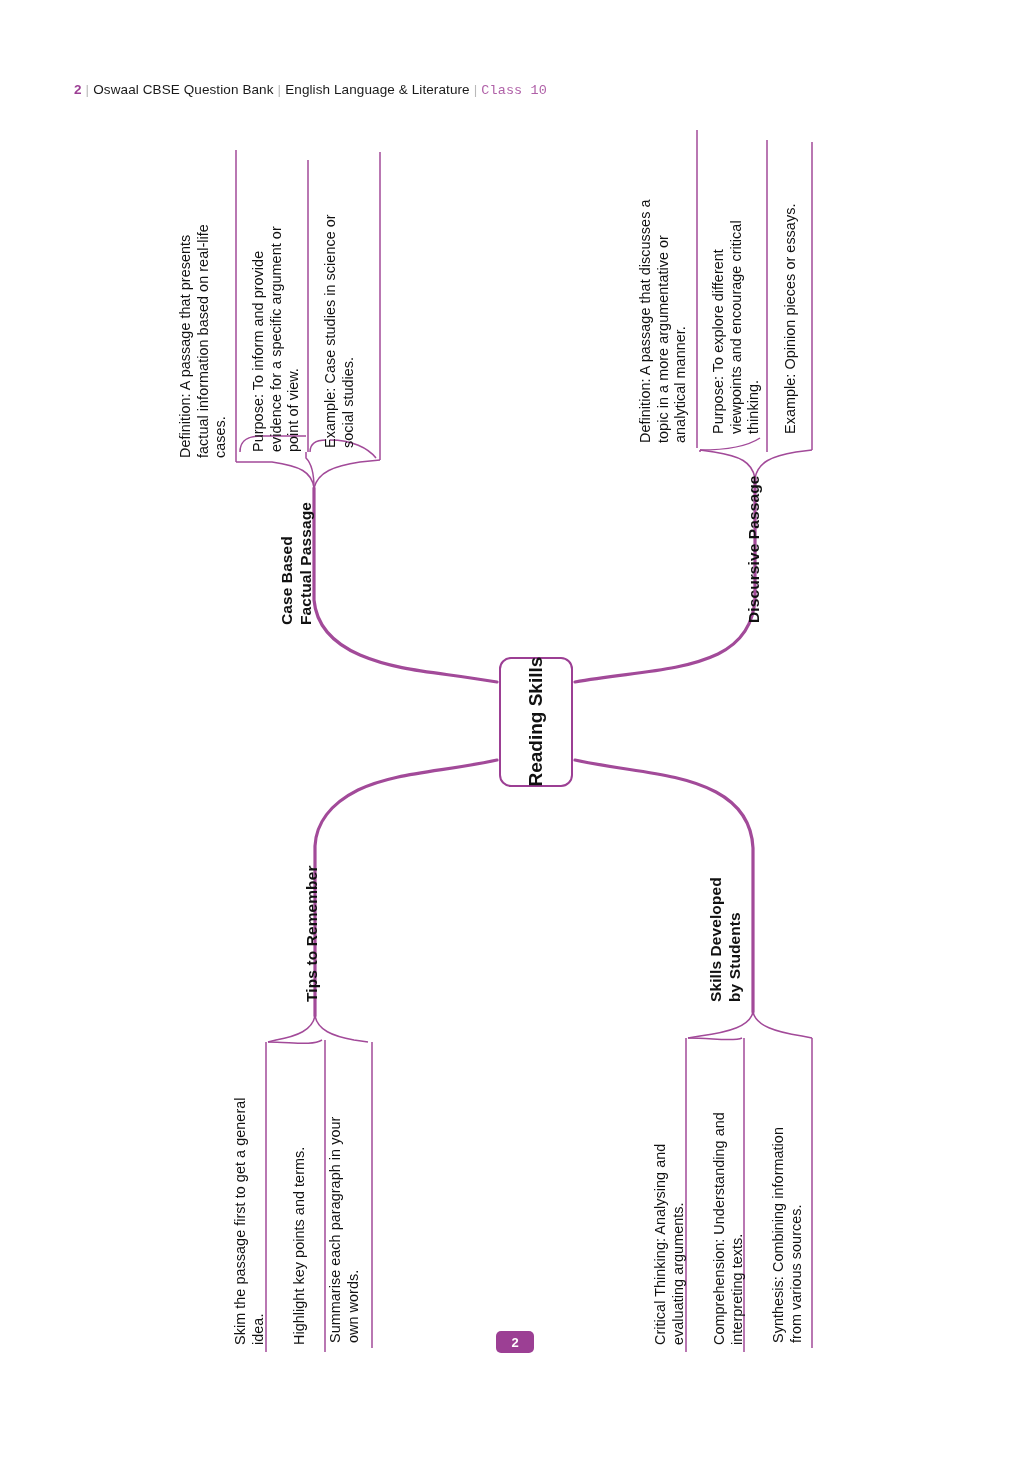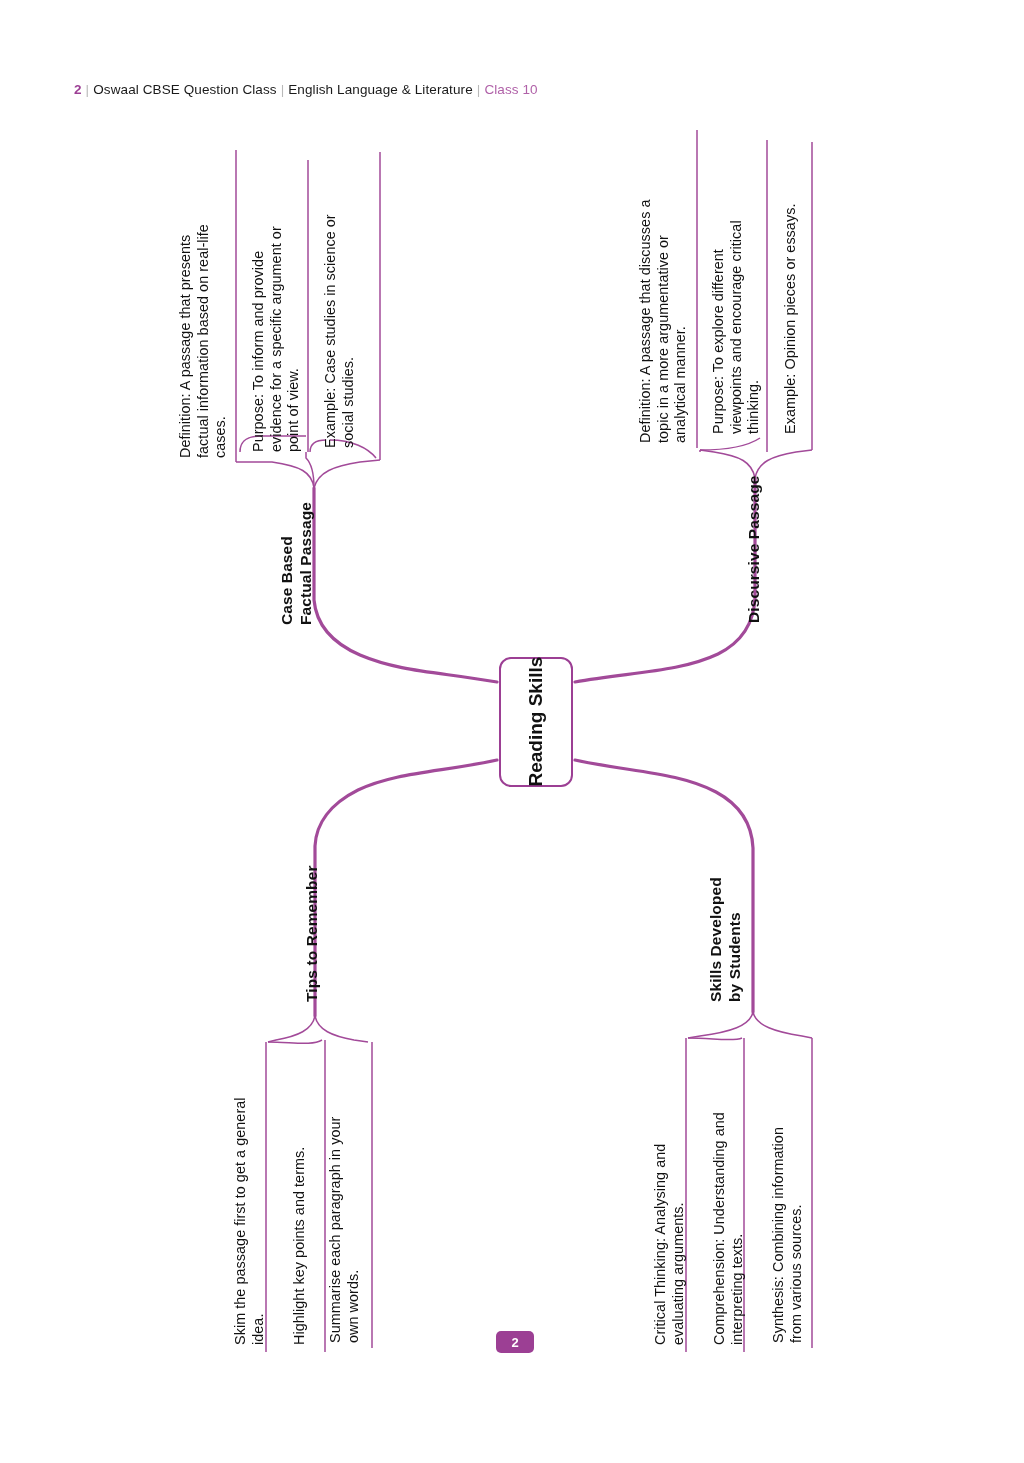--- a/index.html
+++ b/index.html
@@ -32,20 +32,21 @@
   #header .pagenum {
     color: #9c3f94;
     font-weight: bold;
   }
   #header .sep {
     color: #b9b9b9;
     padding: 0 4px;
   }
   #header .classlbl {
     color: #b061a8;
+    font-family: Liberation Mono, monospace;
   }
 
   
   #connectors {
     position: absolute;
     left: 0;
     top: 0;
     width: 1024px;
     height: 1463px;
     pointer-events: none;
@@ -112,21 +113,21 @@
     align-items: center;
     justify-content: center;
   }
 </style>
 </head>
 <body>
 
 <div id="page">
 
   <div id="header">
-    <span class="pagenum">2</span><span class="sep">|</span><span>Oswaal CBSE Question Class</span><span class="sep">|</span><span>English Language &amp; Literature</span><span class="sep">|</span><span class="classlbl">Class 10</span>
+    <span class="pagenum">2</span><span class="sep">|</span><span>Oswaal CBSE Question Bank</span><span class="sep">|</span><span>English Language &amp; Literature</span><span class="sep">|</span><span class="classlbl">Class 10</span>
   </div>
 
   <svg id="connectors" viewBox="0 0 1024 1463" xmlns="http://www.w3.org/2000/svg">
 
     <path d="M 497,682 C 440,672 400,672 360,655 C 330,642 316,622 314,600 L 314,488" fill="none" stroke="#a24a99" stroke-width="3.2" stroke-linecap="round"></path>
 
     <path d="M 314,488 C 312,472 300,466 272,462 L 236,462" fill="none" stroke="#a24a99" stroke-width="1.5" fill-opacity="0"></path>
     <path d="M 314,488 C 314,470 310,462 306,458 L 306,452" fill="none" stroke="#a24a99" stroke-width="1.5"></path>
     <path d="M 314,488 C 318,472 334,466 360,462 L 380,460" fill="none" stroke="#a24a99" stroke-width="1.5"></path>
 

